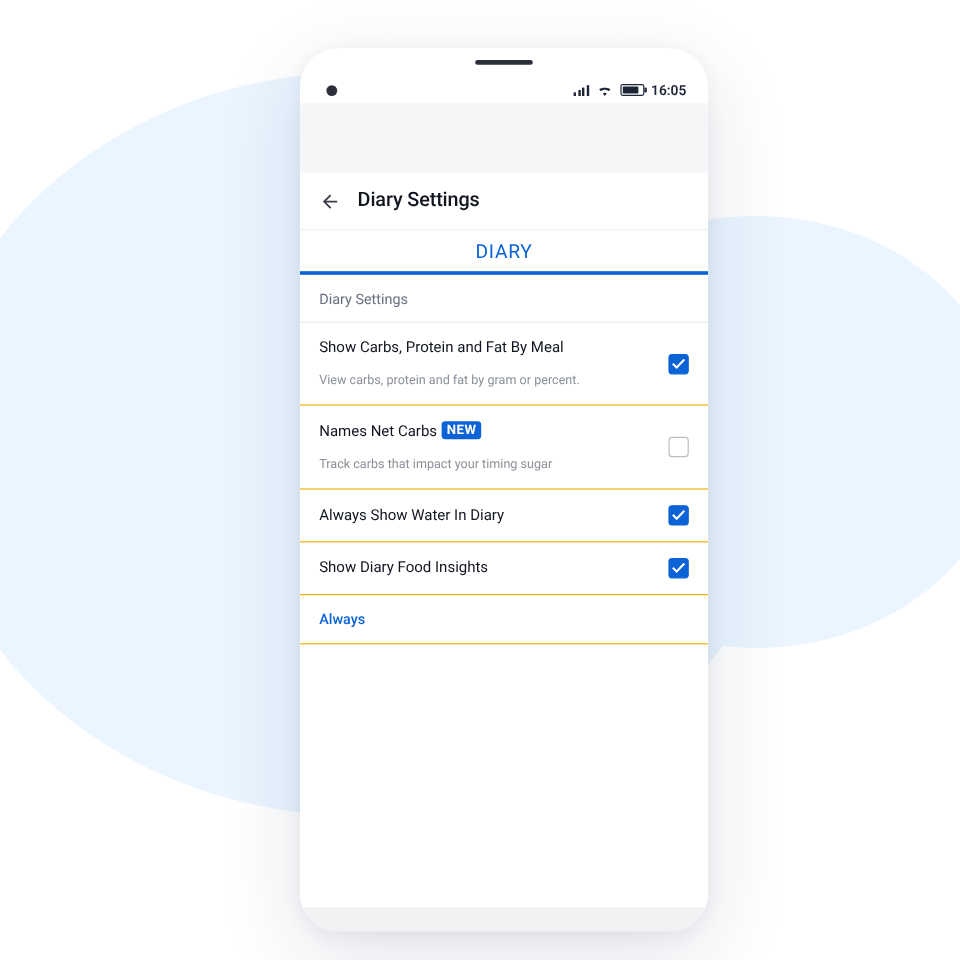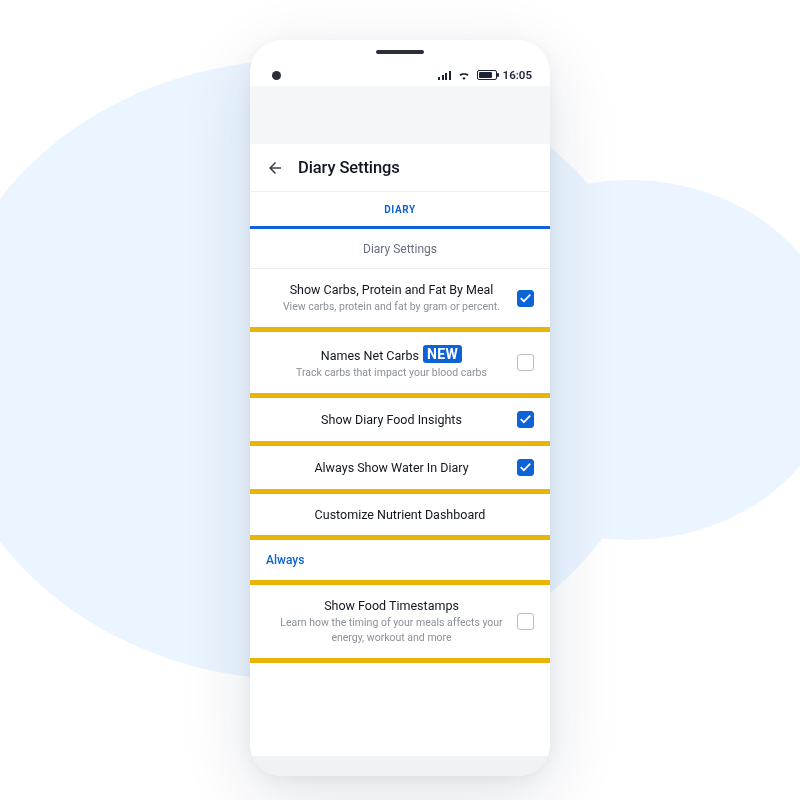--- a/index.html
+++ b/index.html
@@ -14,32 +14,31 @@
     position: absolute;
     border-radius: 50%;
     background: #eaf5ff;
     z-index: 0;
   }
   .blob1 { width: 720px; height: 620px; left: -60px; top: 60px; }
   .blob2 { width: 420px; height: 360px; right: -40px; top: 180px; }
 
   .phone {
     position: absolute;
-    width: 300px;
+    width: 340px;
     height: 736px;
     left: 250px;
     top: 40px;
     background: #ffffff;
     border-radius: 32px;
     box-shadow: 0 20px 70px rgba(0,30,80,0.12), 0 4px 16px rgba(0,0,0,0.05);
     z-index: 1;
     overflow: hidden;
     display: flex;
     flex-direction: column;
-    text-align: center;
   }
   .speaker {
     position: absolute;
     top: 10px; left: 50%; transform: translateX(-50%);
     width: 48px; height: 4px; border-radius: 4px;
     background: #2a2f3a;
   }
   .statusbar {
     margin-top: 24px;
     height: 22px;
@@ -81,22 +80,22 @@
     display:flex;
     height: 36px;
     background:#ffffff;
     border-bottom: 1.5px solid #c9cdd2;
   }
   .tab {
     flex:1;
     display:flex;
     align-items:center;
     justify-content:center;
-    font-size: 10px;
-    font-weight: 700;
+    font-size: 16px;
+    font-weight: 400;
     letter-spacing: 0.6px;
     color: #6b7280;
     position:relative;
   }
   .tab.active { color:#0b63d6; }
   .tab.active::after {
     content:"";
     position:absolute;
     left:0; right:0; bottom:-1.5px;
     height: 2.5px;
@@ -111,33 +110,33 @@
 
   .section-label {
     padding: 14px 16px 12px;
     font-size: 12px;
     color: #687080;
     border-bottom: 1px solid #eceef0;
   }
 
   .row {
     padding: 13px 16px;
-    border-bottom: 5px solid #eab308;
+    border-bottom: 1px solid #eab308;
     display:flex;
     align-items:center;
     justify-content: space-between;
   }
   .row-text { flex:1; min-width:0; }
   .row-title { font-size: 12.5px; color:#121621; }
-  .row-sub { font-size: 10.5px; color:#8a8f98; margin-top:3px; line-height:1.35; }
+  .row-sub { font-size: 10.5px; color:#8a8f98; margin-top:13px; line-height:1.35; }
   .badge {
     display:inline-block;
     background:#0b63d6;
     color:#fff;
-    font-size:14px;
+    font-size:11px;
     font-weight:700;
     padding:1px 4px;
     border-radius:3px;
     vertical-align: 1px;
     margin-left:4px;
     letter-spacing:0.4px;
   }
   .value-link { font-size:12px; color:#0b63d6; font-weight:500; }
 
   .chk {
@@ -221,62 +220,50 @@
       <span class="chk checked">
           <svg width="11" height="9" viewBox="0 0 12 10">
             <path fill="#fff" d="M4.2 9.4L0 5.2l1.4-1.4 2.8 2.8L10.6 0 12 1.4z"></path>
           </svg>
         </span>
     </div>
 
     <div class="row">
       <div class="row-text">
         <div class="row-title"><span>Names Net Carbs</span><span class="badge">NEW</span></div>
-        <div class="row-sub">Track carbs that impact your blood carbs</div>
+        <div class="row-sub">Track carbs that impact your timing sugar</div>
       </div>
       <span class="chk"></span>
     </div>
 
     <div class="row">
       <div class="row-text">
-        <div class="row-title">Show Diary Food Insights</div>
+        <div class="row-title">Always Show Water In Diary</div>
       </div>
       <span class="chk checked">
           <svg width="11" height="9" viewBox="0 0 12 10">
             <path fill="#fff" d="M4.2 9.4L0 5.2l1.4-1.4 2.8 2.8L10.6 0 12 1.4z"></path>
           </svg>
         </span>
     </div>
 
     <div class="row">
       <div class="row-text">
-        <div class="row-title">Always Show Water In Diary</div>
+        <div class="row-title">Show Diary Food Insights</div>
       </div>
       <span class="chk checked">
           <svg width="11" height="9" viewBox="0 0 12 10">
             <path fill="#fff" d="M4.2 9.4L0 5.2l1.4-1.4 2.8 2.8L10.6 0 12 1.4z"></path>
           </svg>
         </span>
     </div>
 
 
-    <div class="row">
-      <div class="row-text">
-        <div class="row-title">Customize Nutrient Dashboard</div>
-      </div>
-    </div>
 
     <div class="row">
       <span class="value-link">Always</span>
     </div>
 
-    <div class="row">
-      <div class="row-text">
-        <div class="row-title">Show Food Timestamps</div>
-        <div class="row-sub">Learn how the timing of your meals affects your energy, workout and more</div>
-      </div>
-      <span class="chk"></span>
-    </div>
 
   </div>
 
   <div class="home-ind"></div>
 </div>
 
 </body></html>

